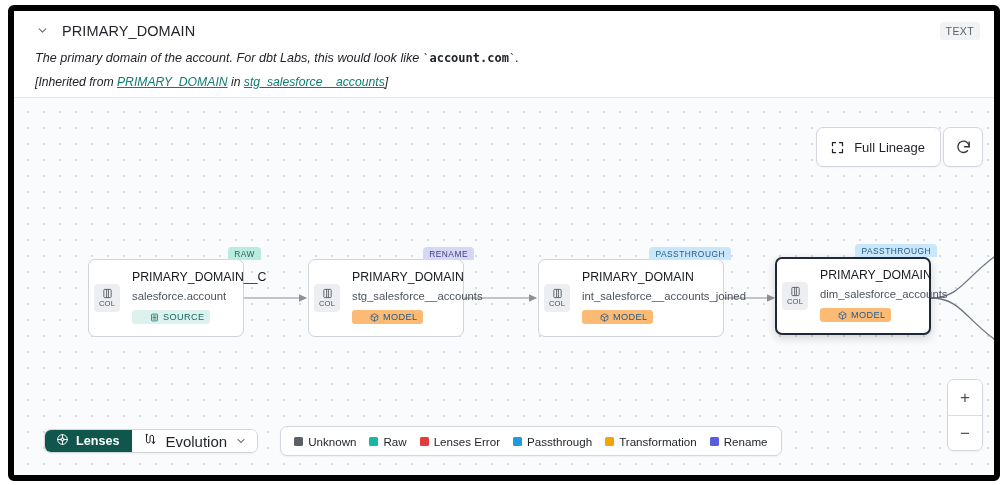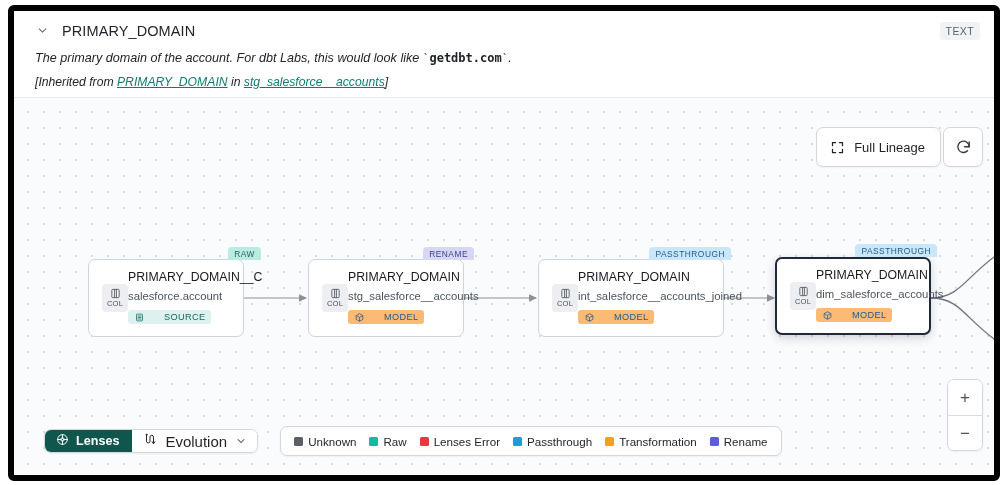--- a/index.html
+++ b/index.html
@@ -114,37 +114,37 @@
     height: 78px;
     display: flex;
     align-items: center;
   }
   .node.sel {
     border: 2.5px solid #1f2937;
     box-shadow: 0 3px 10px rgba(15,23,42,.18);
   }
   .node-col {
     width: 26px; height: 28px;
-    margin-left: 13px;
+    margin-left: 5px;
     background: #eceef1;
     border-radius: 4px;
     display:flex; flex-direction:column;
     align-items:center; justify-content:center;
     gap: 1px;
     flex: 0 0 auto;
   }
   .node-col .glyph { color:#4b5159; display:flex; }
   .node-col .lbl { font-size: 7.6px; color:#4b5159; letter-spacing:.2px; line-height:1; }
-  .node-body { }
+  .node-body { margin-left: 12px; }
   .node-name { font-size: 12.3px; color:#171a1f; line-height:1.25; }
   .node-sub  { font-size: 11.3px; color:#4c535d; margin-top: 4px; line-height:1.25; }
   .kind {
-    display:inline-flex; align-items:center; gap:20px;
+    display:inline-flex; align-items:center; gap:4px;
     margin-top: 7px;
-    padding: 2px 6px 2px 7px;
+    padding: 2px 6px 2px 18px;
     border-radius: 3px;
     font-size: 9.2px;
     letter-spacing: .35px;
   }
   .kind.source { background:#ddf1ee; color:#14695f; }
   .kind.model  { background:#fdba74; color:#1a5b8f; }
   .kind svg { display:block; }
 
   .tag {
     position: absolute;
@@ -239,21 +239,21 @@
         <span class="chev">
           <svg width="13" height="13" viewBox="0 0 24 24" fill="none" stroke="currentColor" stroke-width="2.2" stroke-linecap="round" stroke-linejoin="round">
               <polyline points="6 9 12 15 18 9"></polyline>
             </svg>
         </span>
         <span class="col-title">PRIMARY_DOMAIN</span>
       </div>
       <div class="type-badge">TEXT</div>
 
       <div class="desc">
-        <span>The primary domain of the account. For dbt Labs, this would look like </span><span class="tick">`</span><span class="code">getdbt.com</span><span class="tick">`</span><span>.</span>
+        <span>The primary domain of the account. For dbt Labs, this would look like </span><span class="tick">`</span><span class="code">account.com</span><span class="tick">`</span><span>.</span>
       </div>
 
       <div class="inherit">
         <span>[Inherited from </span><a class="lnk" href="#">PRIMARY_DOMAIN</a><span> in </span><a class="lnk" href="#">stg_salesforce__accounts</a><span>]</span>
       </div>
     </div>
 
     <div class="canvas">
 
       <svg class="edges">

